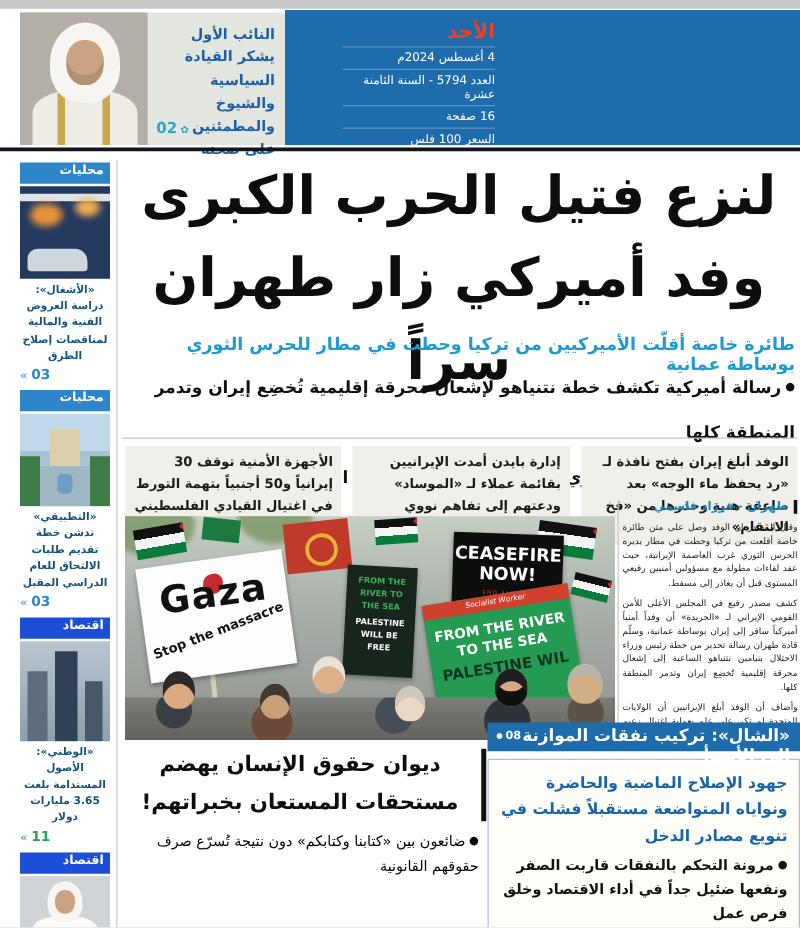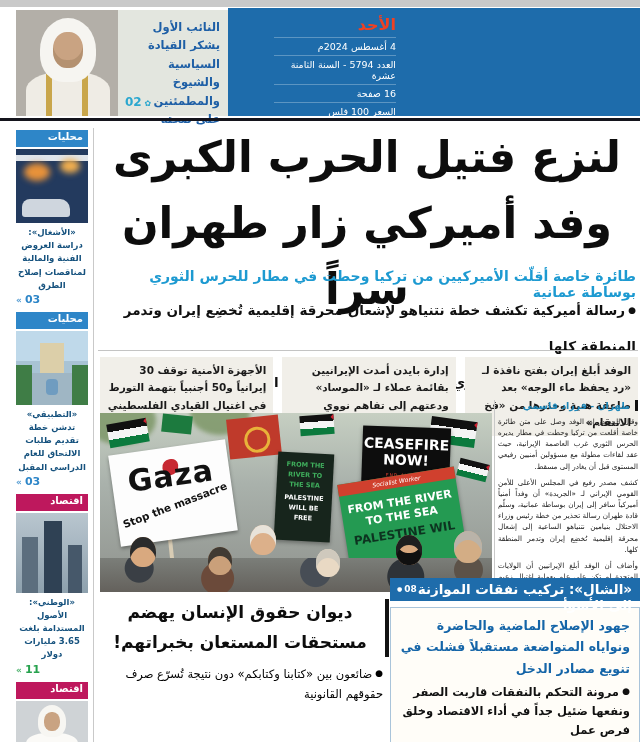--- a/index.html
+++ b/index.html
@@ -29,21 +29,21 @@
   .m-latin { color:#fff; font-size:13px; letter-spacing:5px; text-align:center; padding-top:3px; }
   .m-arabic { direction:rtl; text-align:center; color:#fff; font-weight:bold; font-size:52px; line-height:1.08; white-space:nowrap; }
   .m-dot { color:#86cdf1; }
   .m-site { position:absolute; left:4px; bottom:4px; color:#cfe8f7; font-size:11px; }
   .m-rule { position:absolute; left:0; top:118px; width:640px; height:3px; background:#14141c; }
 
   
   .sidebar { position:absolute; left:16px; top:130px; width:72px; }
   .sb-section { margin-bottom:6px; }
   .sb-tab { height:17px; color:#fff; font-weight:bold; font-size:10px; direction:rtl; text-align:right; padding:1px 5px 0; }
-  .tab-blue { background:#2e86c8; } .tab-green { background:#be185d; }
+  .tab-blue { background:#2e86c8; } .tab-green { background:#1d4ed8; }
   .sb-photo { width:72px; position:relative; overflow:hidden; margin-top:2px; }
   .sb-caption { direction:rtl; text-align:center; font-size:8.5px; font-weight:bold; color:#16527e; line-height:1.55; padding-top:3px; }
   .sb-page { font-weight:bold; font-size:11px; direction:ltr; text-align:left; padding-top:1px; }
   .pg-blue { color:#2e86c8; } .pg-green { color:#27a24e; }
   .sb-page::before { content:"« "; font-size:9px; opacity:.8; }
   
   .ph-gas { height:74px; background:#233a5e; }
   .ph-gas .glow1 { position:absolute; left:8px; top:14px; width:26px; height:18px; background:#e8923a; border-radius:50%; filter:blur(3px); }
   .ph-gas .glow2 { position:absolute; left:44px; top:10px; width:20px; height:14px; background:#f4b04e; border-radius:50%; filter:blur(3px); }
   .ph-gas .canopy { position:absolute; left:0; top:6px; width:72px; height:6px; background:#dfe4ea; }

